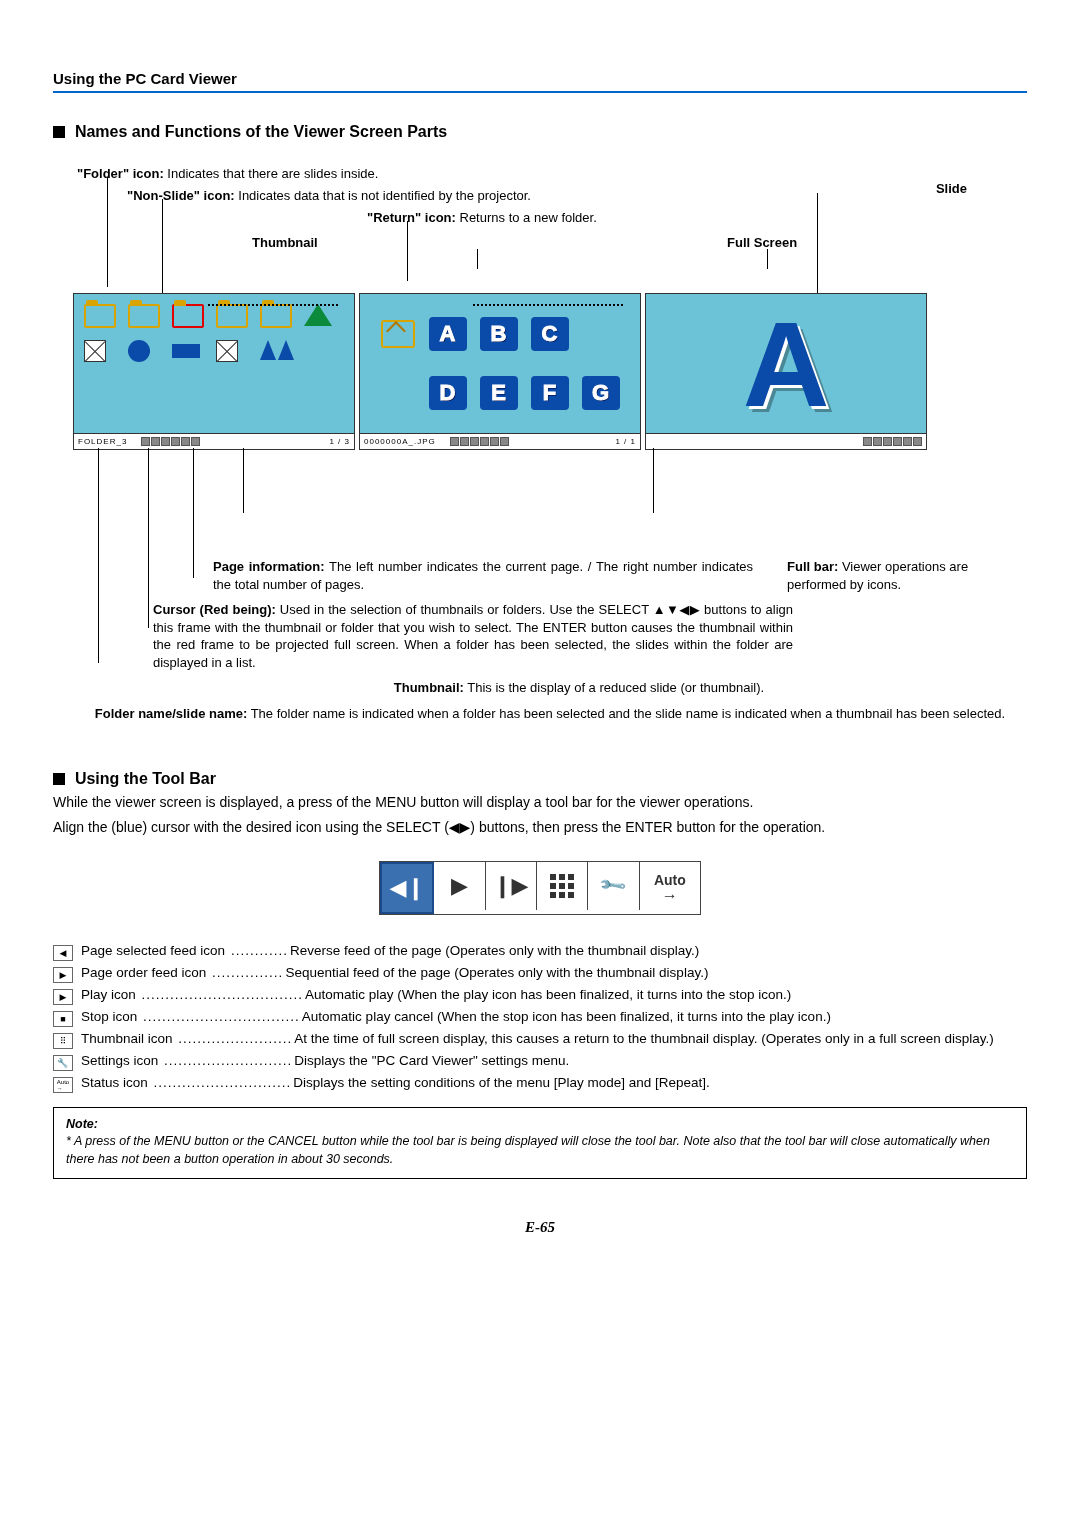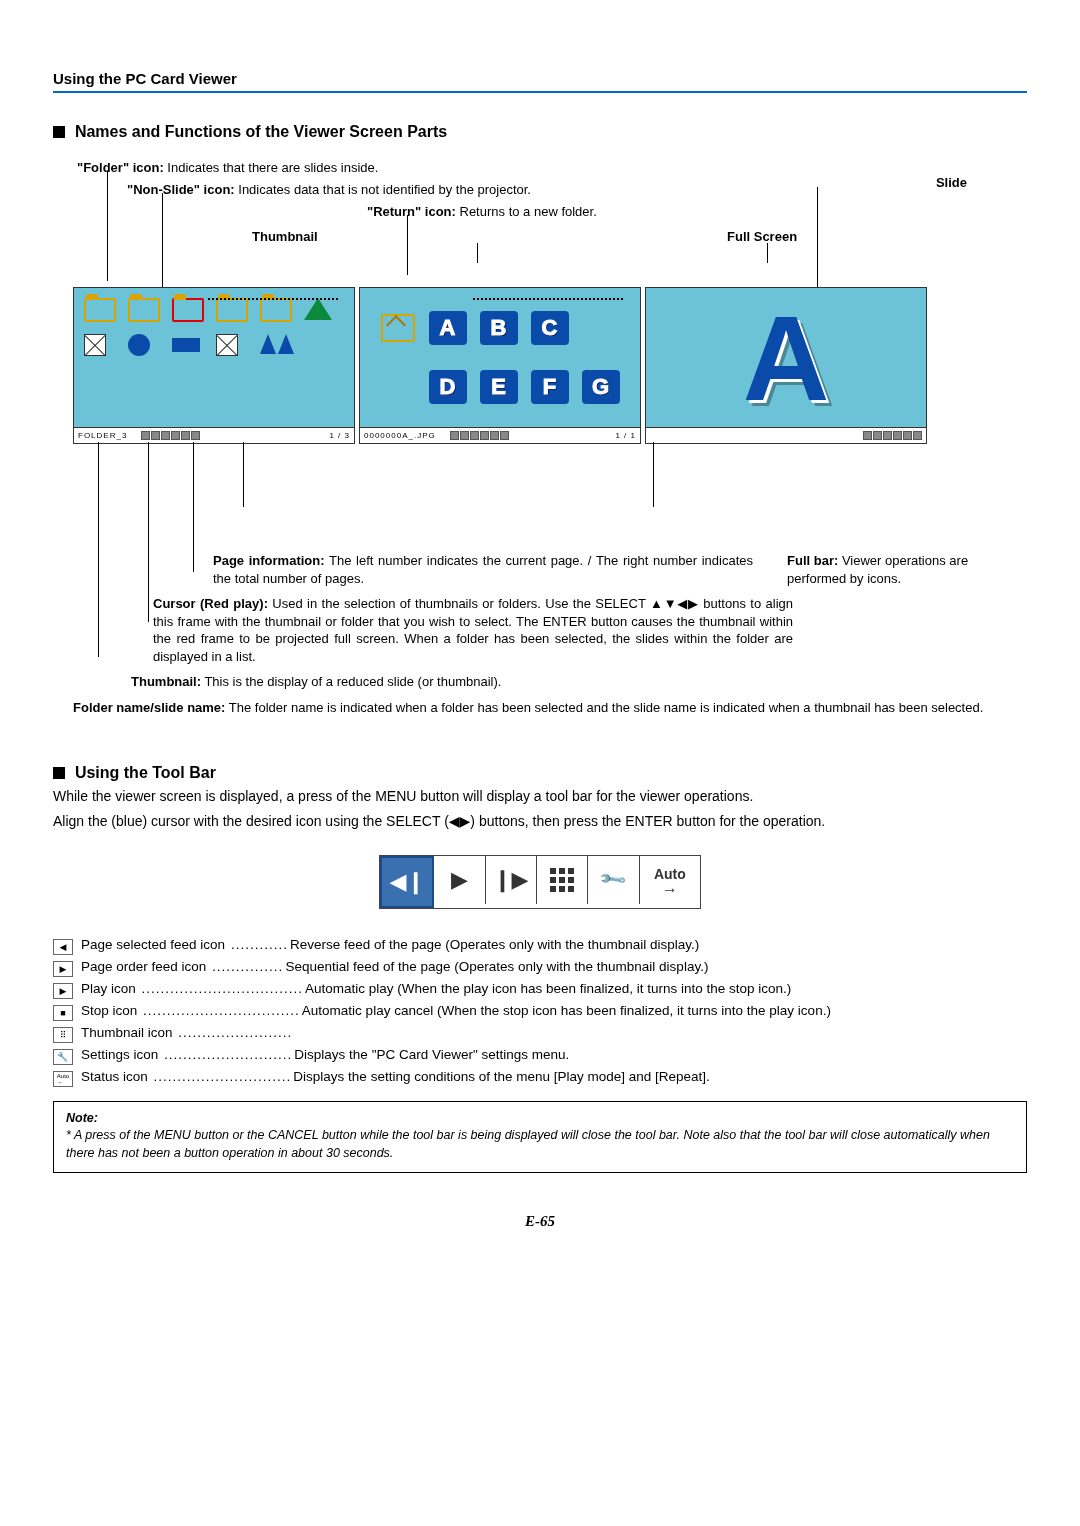--- a/index.html
+++ b/index.html
@@ -116,22 +116,22 @@
 .big-A {
   position:absolute; top:0; left:0; right:0; bottom:16px;
   display:flex; align-items:center; justify-content:center;
   font-family: "Arial Black", Arial; font-weight: 900;
   font-size: 120px; color:#0a4aa8;
   text-shadow: 3px 3px 0 #fff, 6px 6px 0 rgba(0,0,0,.3);
 }
 
 .desc-block { margin-top: 260px; }
 .desc-row { margin: 3px 0; font-size: 13px; line-height:1.35;}
-.desc-indent0 { margin-left: 20px; }
-.desc-indent1 { margin-left: 78px; }
+.desc-indent0 { margin-left: 20px; text-align: center; }
+.desc-indent1 { margin-left: 78px; text-align: center; }
 .desc-indent3 { margin-left: 155px; }
 .two-col { display:flex; gap: 34px; margin-left: 160px;}
 .two-col > div { font-size:13px; line-height:1.35;}
 .two-col .left { flex: 1; text-align: justify;}
 .two-col .right { width: 240px;}
 
 
 .sec2 { margin-top: 48px; }
 .sec2-intro { font-size: 14px; line-height:1.45; margin-top:4px;}
 .toolbar {
@@ -182,21 +182,21 @@
 }
 
 
 .vline { position:absolute; width:1px; background:#000;}
 </style>
 </head>
 <body>
 
 <div class="section-header">Using the PC Card Viewer</div>
 
-<div style="margin-bottom:18px;">
+<div style="margin-bottom:24px;">
   <span class="sq-bullet"></span>
   <span class="subtitle">Names and Functions of the Viewer Screen Parts</span>
 </div>
 
 <div style="position:relative; height:95px; margin-left:24px;">
   <div class="callout-text" style="position:absolute; top:0; left:0;">
     <b>"Folder" icon:</b><span> Indicates that there are slides inside.</span>
   </div>
   <div class="callout-text" style="position:absolute; top:22px; left:50px;">
     <b>"Non-Slide" icon:</b><span> Indicates data that is not identified by the projector.</span>
@@ -344,21 +344,21 @@
 <div class="desc-block" style="margin-top:10px;">
   <div class="two-col">
     <div class="left">
       <b>Page information:</b><span> The left number indicates the current page. / The right number indicates the total number of pages.</span>
     </div>
     <div class="right">
       <b>Full bar:</b><span> Viewer operations are performed by icons.</span>
     </div>
   </div>
   <div class="desc-row desc-indent3" style="margin-top:8px; text-align:justify; max-width:640px; margin-left:100px;">
-    <b>Cursor (Red play):</b><span> Used in the selection of thumbnails or folders. Use the SELECT ▲▼◀▶ buttons to align this frame with the thumbnail or folder that you wish to select. The ENTER button causes the thumbnail within the red frame to be projected full screen. When a folder has been selected, the slides within the folder are displayed in a list.</span>
+    <b>Cursor (Red being):</b><span> Used in the selection of thumbnails or folders. Use the SELECT ▲▼◀▶ buttons to align this frame with the thumbnail or folder that you wish to select. The ENTER button causes the thumbnail within the red frame to be projected full screen. When a folder has been selected, the slides within the folder are displayed in a list.</span>
   </div>
   <div class="desc-row desc-indent1" style="margin-top:8px;">
     <b>Thumbnail:</b><span> This is the display of a reduced slide (or thumbnail).</span>
   </div>
   <div class="desc-row desc-indent0" style="margin-top:8px;">
     <b>Folder name/slide name:</b><span> The folder name is indicated when a folder has been selected and the slide name is indicated when a thumbnail has been selected.</span>
   </div>
 </div>
 
 <div class="sec2">
@@ -412,20 +412,21 @@
       <span class="def-desc">Automatic play (When the play icon has been finalized, it turns into the stop icon.)</span>
     </div>
     <div class="def-row">
       <div class="def-icon">■</div>
       <span class="def-label-cell"><span>Stop icon</span> <span class="def-dots">.................................</span> </span>
       <span class="def-desc">Automatic play cancel (When the stop icon has been finalized, it turns into the play icon.)</span>
     </div>
     <div class="def-row">
       <div class="def-icon">⠿</div>
       <span class="def-label-cell"><span>Thumbnail icon</span> <span class="def-dots">........................</span> </span>
+      <span class="def-desc">At the time of full screen display, this causes a return to the thumbnail display. (Operates only in a full screen display.)</span>
     </div>
     <div class="def-row">
       <div class="def-icon">🔧</div>
       <span class="def-label-cell"><span>Settings icon</span> <span class="def-dots">...........................</span> </span>
       <span class="def-desc">Displays the "PC Card Viewer" settings menu.</span>
     </div>
     <div class="def-row">
       <div class="def-icon" style="font-size:6px; line-height:1;">Auto<br>→</div>
       <span class="def-label-cell"><span>Status icon</span> <span class="def-dots">.............................</span> </span>
       <span class="def-desc">Displays the setting conditions of the menu [Play mode] and [Repeat].</span>

